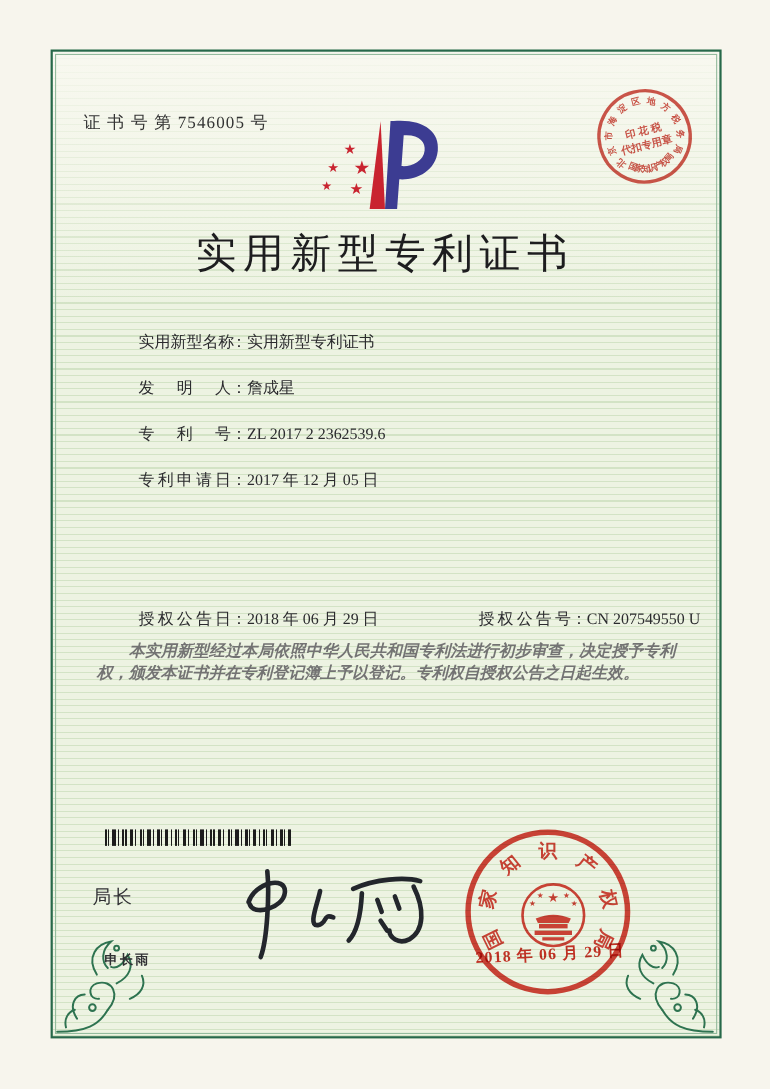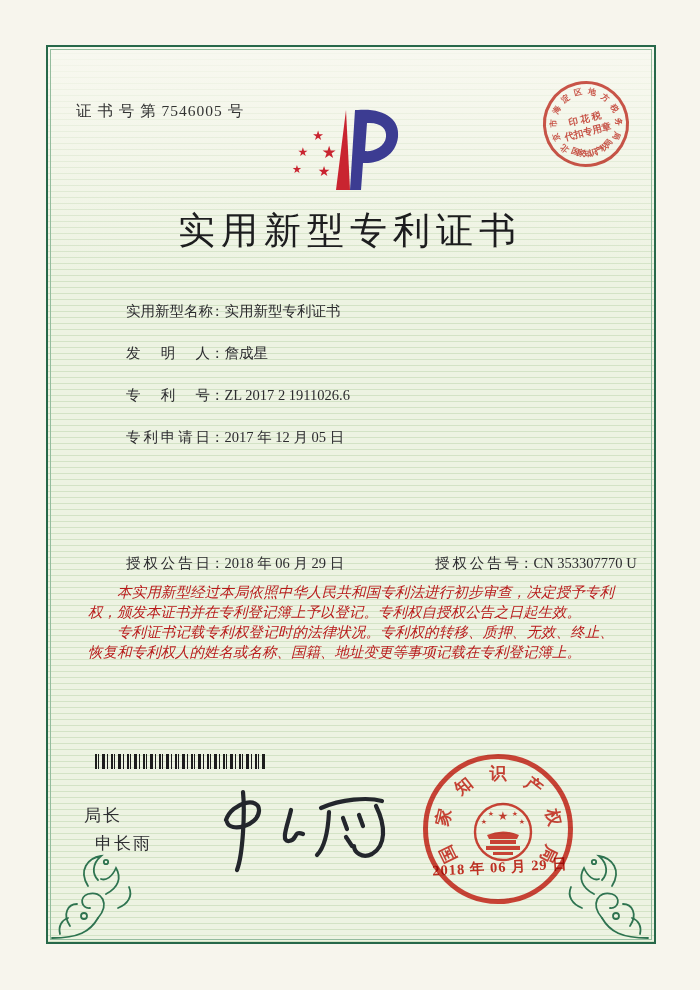--- a/index.html
+++ b/index.html
@@ -21,29 +21,29 @@
              font-size:37px;letter-spacing:6px;color:#1d1d1f;font-weight:400;}
   
   .field{position:absolute;left:88px;font-size:14.5px;line-height:22px;color:#2b2b2e;white-space:nowrap;}
   .flabel{display:inline-block;width:84px;text-align:justify;text-align-last:justify;vertical-align:top;margin-left:38px;}
   .colon{display:inline-block;vertical-align:top;}
   .fvalue{display:inline-block;vertical-align:top;}
   .field-addr{white-space:normal;width:530px;}
   .addr2{display:inline-block;margin-left:-34px;}
   
   .paras{position:absolute;left:88px;top:582px;width:526px;font-size:14.5px;line-height:20px;
-         text-align:justify;font-style:italic;color:#b91c1c;}
+         text-align:justify;font-style:italic;color:#737373;font-weight:bold;}
   .paras p{margin:0;text-indent:2em;}
   
   .barcode{position:absolute;left:95px;top:754px;width:172px;height:15px;
            background:repeating-linear-gradient(90deg,#1c1c1c 0 2px,transparent 2px 3px,
              #1c1c1c 3px 4px,transparent 4px 7px,#1c1c1c 7px 10px,transparent 10px 12px,
              #1c1c1c 12px 13px,transparent 13px 16px);}
   .sig-title{position:absolute;left:84px;top:804px;font-size:17px;letter-spacing:2px;}
-  .sig-name{position:absolute;left:95px;top:832px;font-size:17px;letter-spacing:2px;}
+  .sig-name{position:absolute;left:95px;top:864px;font-size:12px;letter-spacing:2px;font-weight:bold;}
   .signature-svg{position:absolute;left:196px;top:784px;}
   .footer{position:absolute;left:0;top:897px;width:700px;text-align:center;font-size:13px;color:#333;}
   
   .seal{position:absolute;left:423px;top:754px;width:150px;height:150px;border-radius:50%;
         border:5px solid #d5372c;box-sizing:border-box;mix-blend-mode:multiply;opacity:.93;}
   .seal .arc-ch{font-size:17px;font-weight:700;color:#d5372c;}
   .seal-emblem{position:absolute;left:43px;top:41px;}
   .seal-date{position:absolute;left:410px;top:858px;width:180px;text-align:center;color:#cf3328;
              font-size:14.5px;letter-spacing:1px;font-weight:600;transform:rotate(-3deg);
              mix-blend-mode:multiply;}
@@ -107,35 +107,34 @@
 
   <div class="doc-title">实用新型专利证书</div>
 
   <div class="field" style="top:300px">
     <span class="flabel">实用新型名称</span><span class="colon">：</span><span class="fvalue">实用新型专利证书</span>
   </div>
   <div class="field" style="top:342px">
     <span class="flabel">发明人</span><span class="colon">：</span><span class="fvalue">詹成星</span>
   </div>
   <div class="field" style="top:384px">
-    <span class="flabel">专利号</span><span class="colon">：</span><span class="fvalue">ZL 2017 2 1911026.6</span>
+    <span class="flabel">专利号</span><span class="colon">：</span><span class="fvalue">ZL 2017 2 2362539.6</span>
   </div>
   <div class="field" style="top:426px">
     <span class="flabel">专利申请日</span><span class="colon">：</span><span class="fvalue">2017 年 12 月 05 日</span>
   </div>
   <div class="field" style="top:552px">
     <span class="flabel">授权公告日</span><span class="colon">：</span><span class="fvalue">2018 年 06 月 29 日</span>
   </div>
   <div class="field" style="top:552px;left:397px">
-    <span class="flabel">授权公告号</span><span class="colon">：</span><span class="fvalue">CN 353307770 U</span>
+    <span class="flabel">授权公告号</span><span class="colon">：</span><span class="fvalue">CN 207549550 U</span>
   </div>
 
   <div class="paras">
     <p>本实用新型经过本局依照中华人民共和国专利法进行初步审查，决定授予专利权，颁发本证书并在专利登记簿上予以登记。专利权自授权公告之日起生效。</p>
-    <p>专利证书记载专利权登记时的法律状况。专利权的转移、质押、无效、终止、恢复和专利权人的姓名或名称、国籍、地址变更等事项记载在专利登记簿上。</p>
   </div>
 
   <div class="barcode"></div>
 
   <div class="sig-title">局长</div>
   <div class="sig-name">申长雨</div>
 
   <svg class="signature-svg" width="200" height="90" viewBox="0 0 200 90" fill="none" stroke="#23262c" stroke-width="4.2" stroke-linecap="round">
     <path d="M30,36 C36,18 64,12 63,27 C62,42 34,49 31,38"></path>
     <path d="M47,8 C49,28 47,70 41,86"></path>

